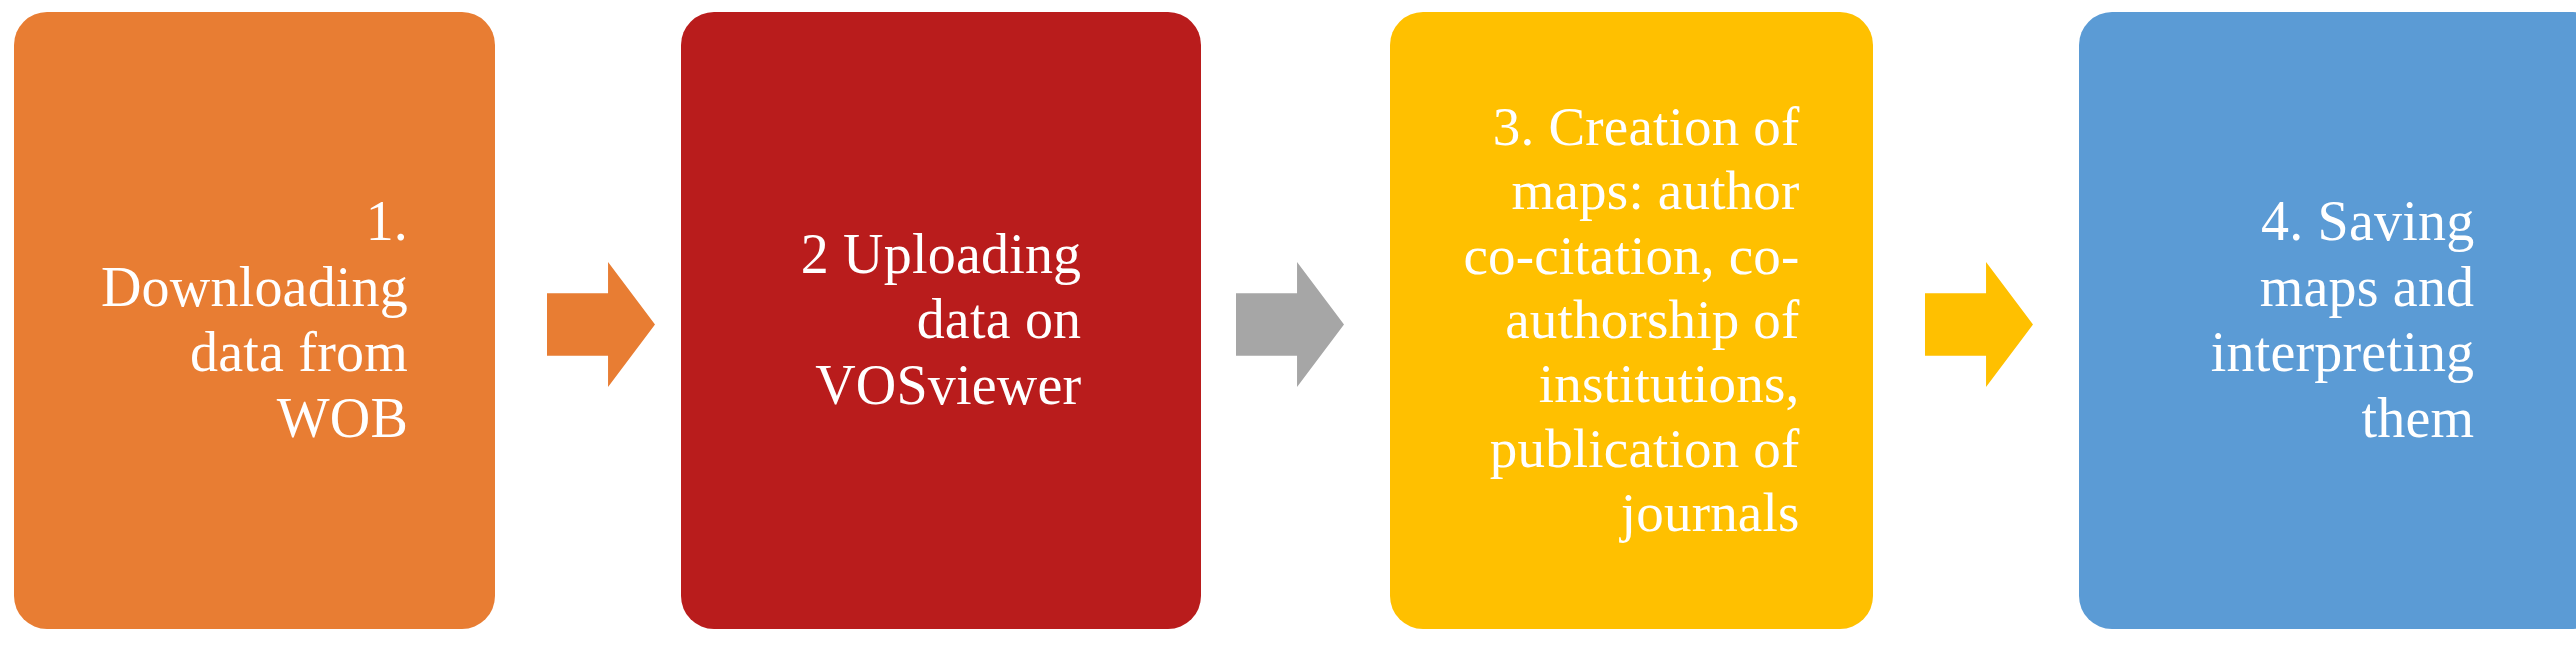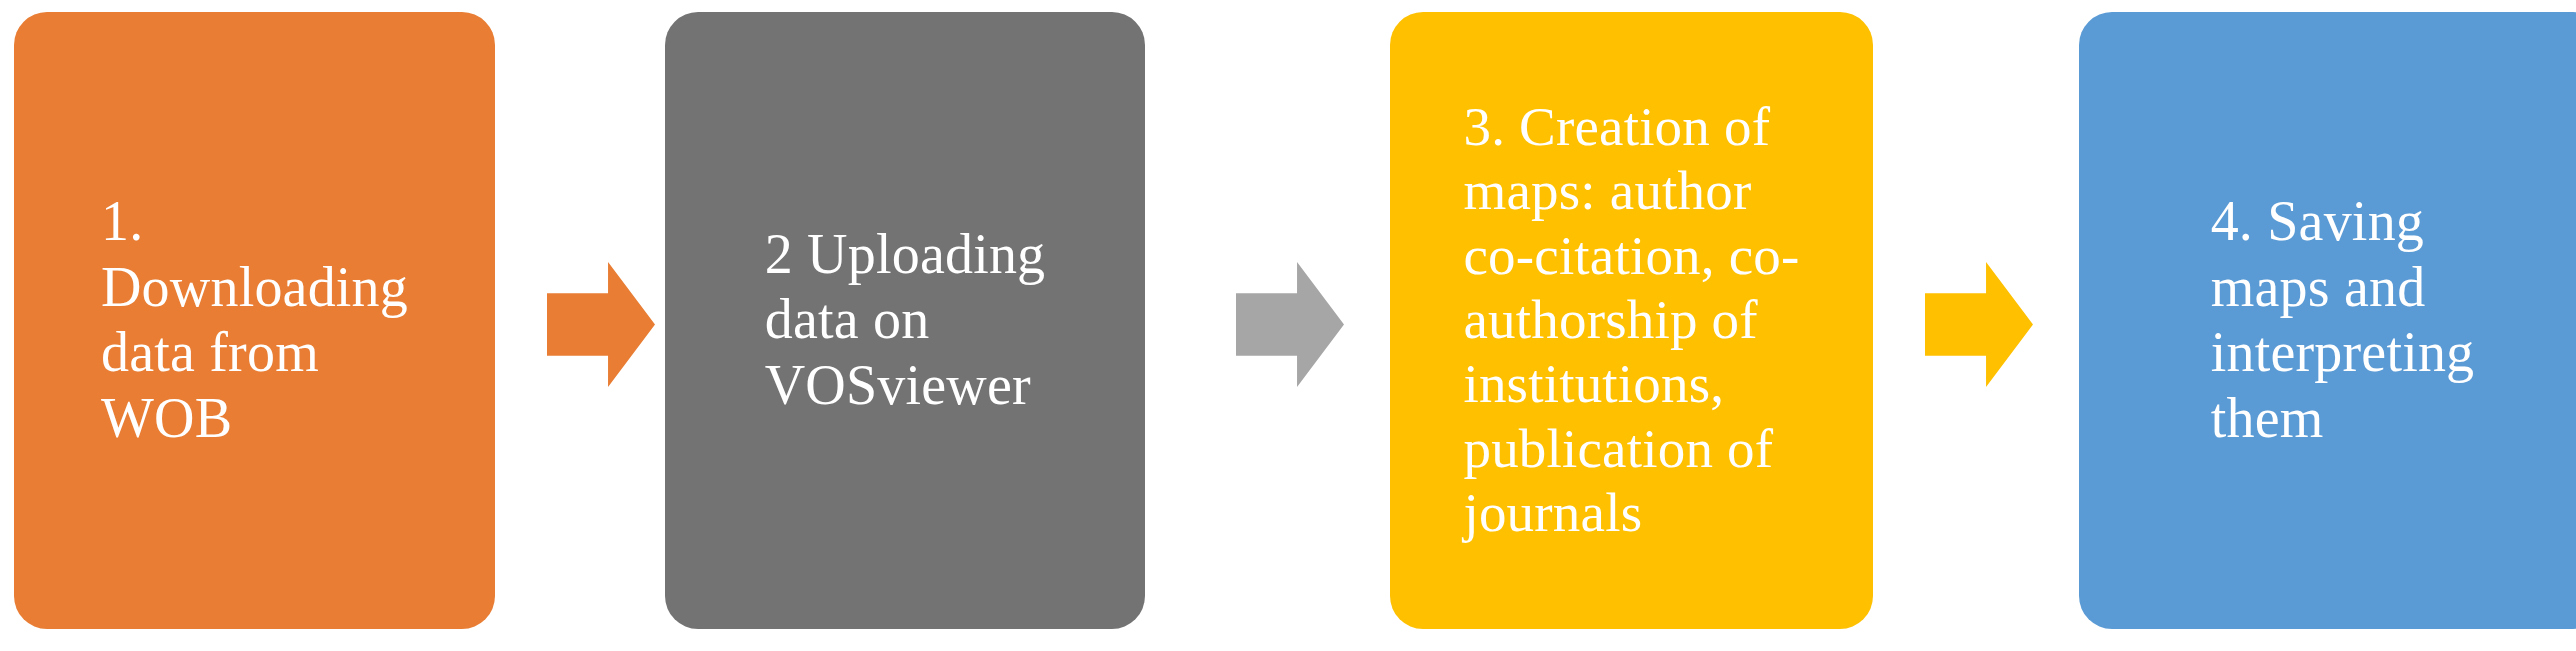--- a/index.html
+++ b/index.html
@@ -26,31 +26,31 @@
     top: 11.7px;
     height: 617px;
     border-radius: 33px;
     display: flex;
     align-items: center;
     justify-content: center;
     box-sizing: border-box;
   }
   .step-label {
     color: #FFFFFF;
-    text-align: left;
+    text-align: right;
     font-family: "Liberation Serif", "DejaVu Serif", serif;
     font-weight: 400;
     line-height: 1.17;
     letter-spacing: 0.2px;
     white-space: pre-line;
     padding: 0 11px;
   }
 
   #step-1 { left: 14px;   width: 481px; background: #E87D33; }
-  #step-2 { left: 665px;  width: 480px; background: #737373; }
+  #step-2 { left: 681px;  width: 520px; background: #b91c1c; }
   #step-3 { left: 1390px; width: 483px; background: #FFC000; }
   #step-4 { left: 2079px; width: 527px; background: #5B9BD5; }
 
   #step-1 .step-label { font-size: 56px; }
   #step-2 .step-label { font-size: 56px; }
   #step-3 .step-label { font-size: 55px; }
   #step-4 .step-label { font-size: 56px; }
 
   
   .connector-arrow {

